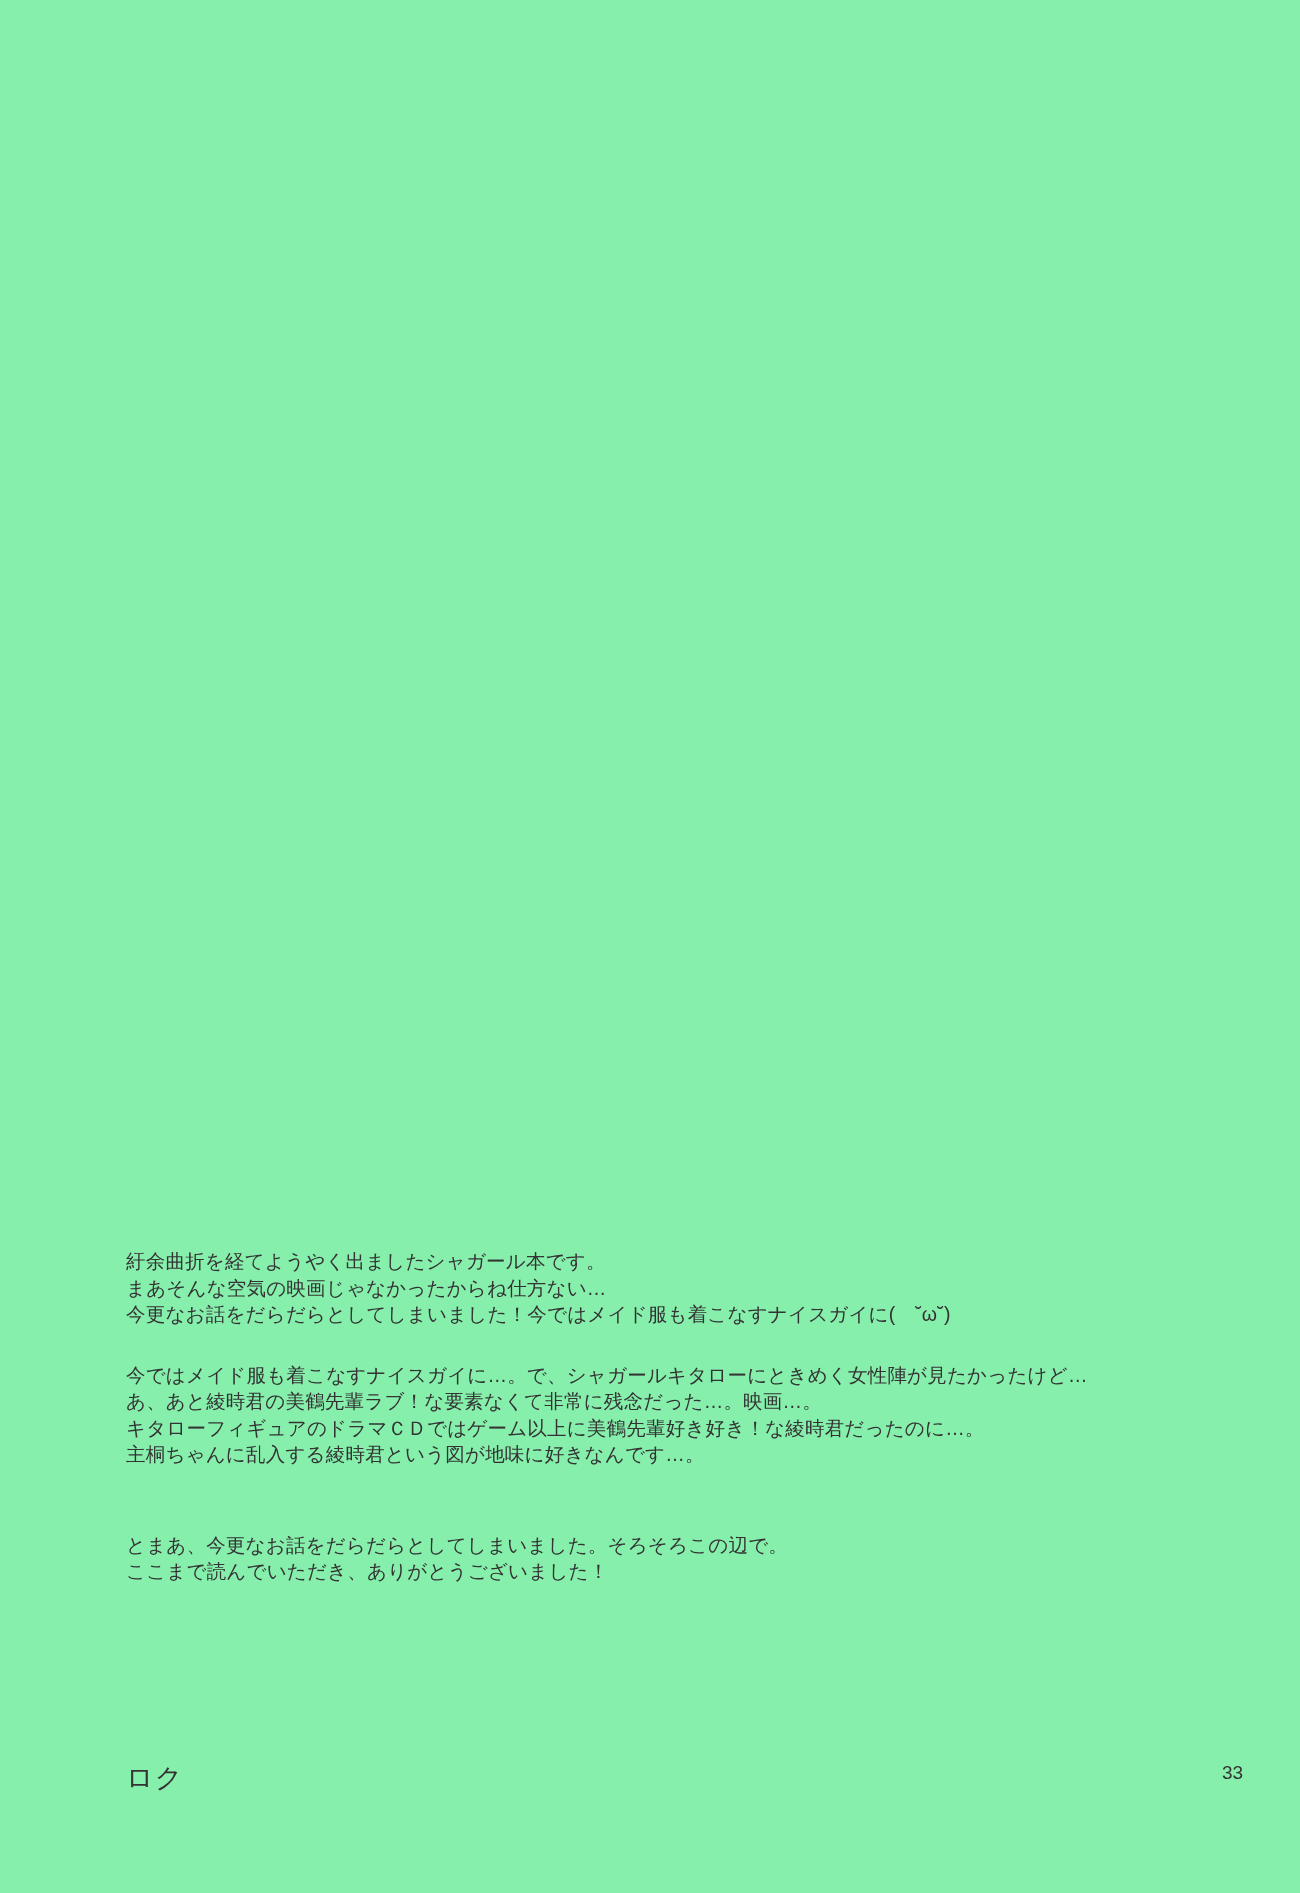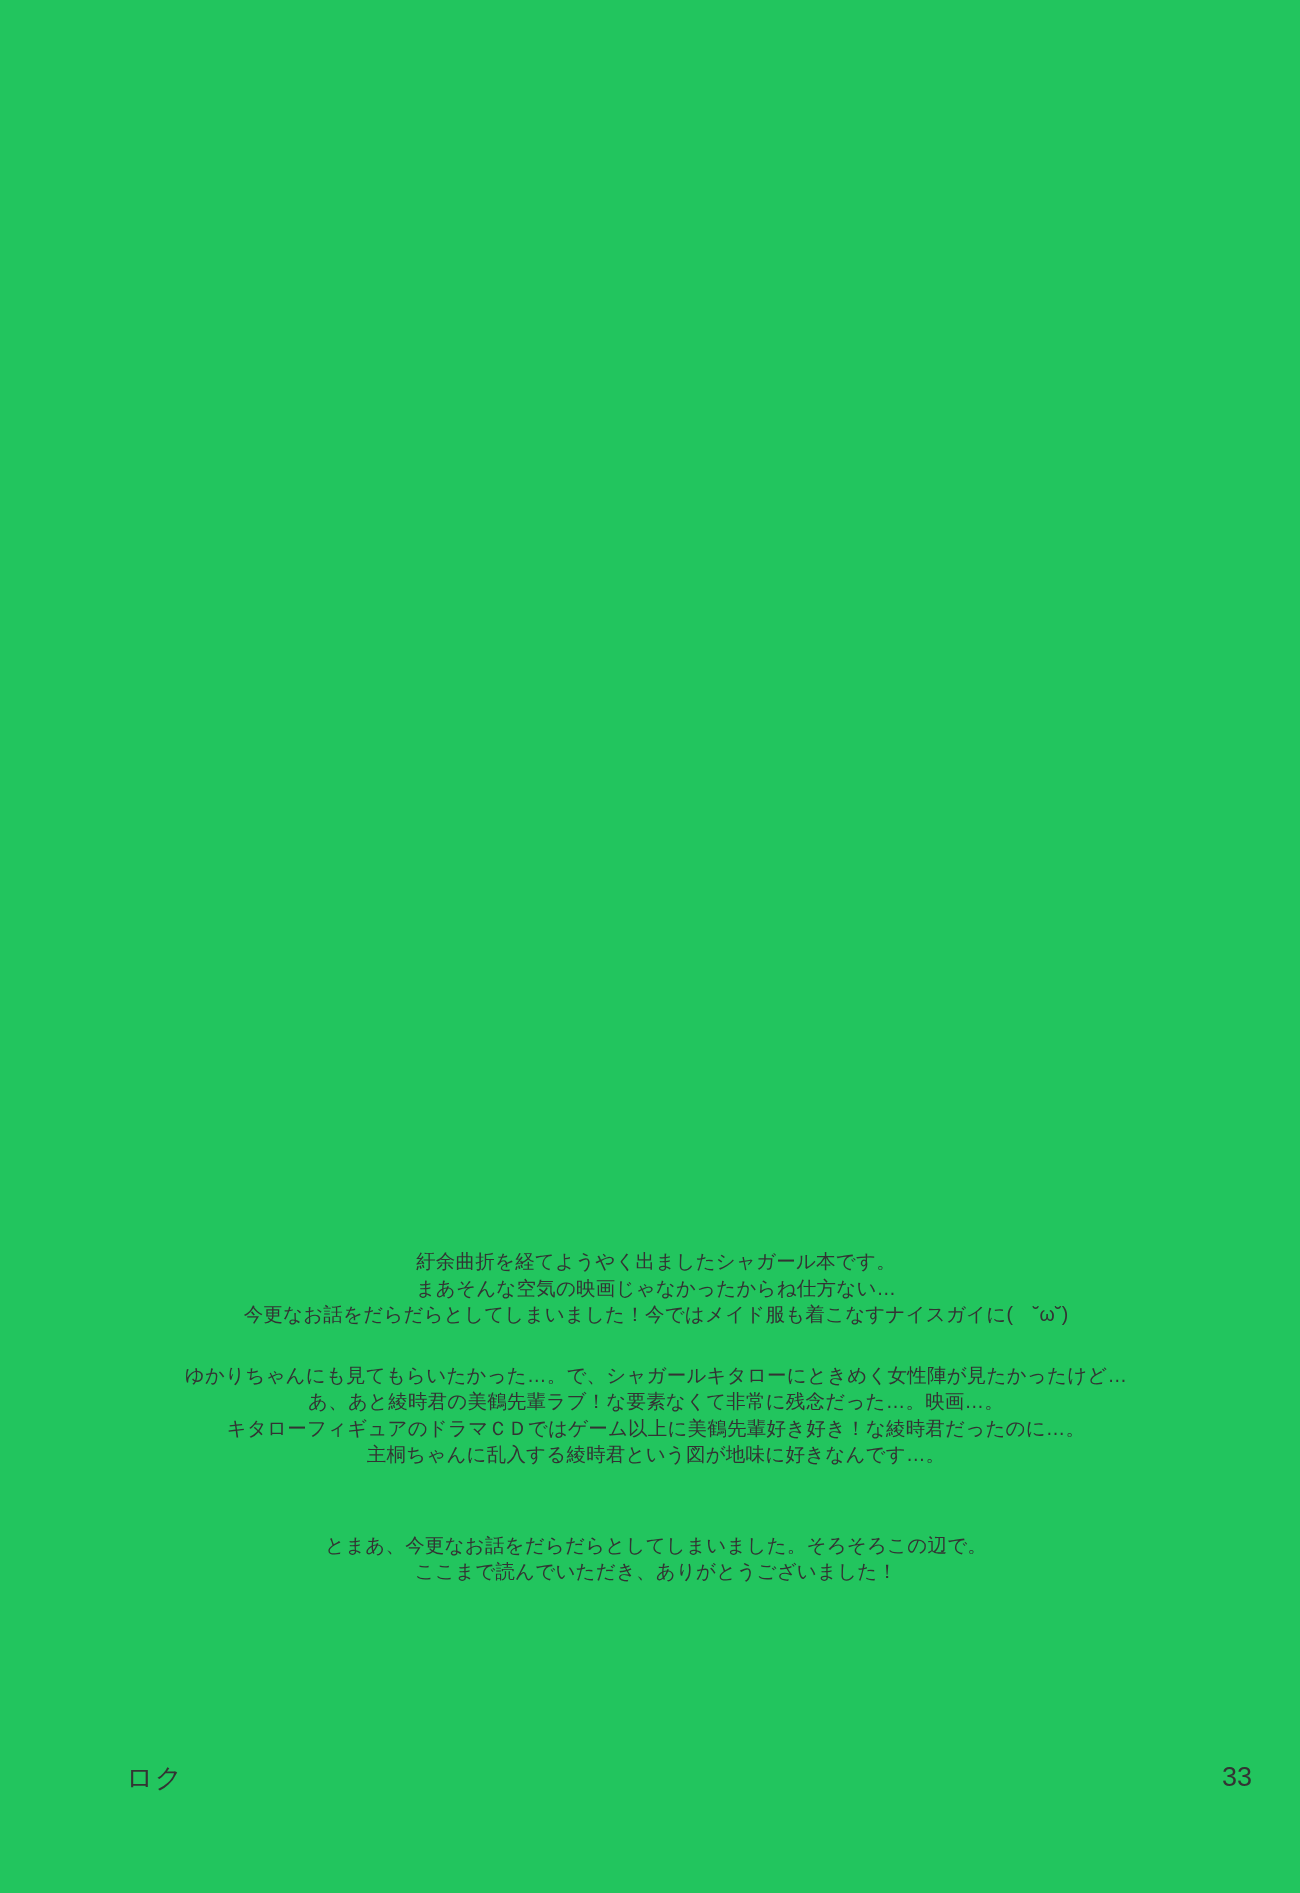--- a/index.html
+++ b/index.html
@@ -4,25 +4,24 @@
 <style>
   html, body {
     margin: 0;
     padding: 0;
     background: #ffffff;
   }
   .page {
     position: relative;
     width: 1300px;
     height: 1893px;
-    background: #22c55e;
+    background: #86efac;
     font-family: "Liberation Sans", sans-serif;
     color: #2b2b2b;
     overflow: hidden;
-    text-align: center;
   }
   .afterword {
     position: absolute;
     left: 126px;
     top: 1248px;
     width: 1060px;
   }
   .para {
     margin: 0 0 34px 0;
   }
@@ -44,39 +43,39 @@
     left: 126px;
     top: 1760px;
     font-size: 27px;
     letter-spacing: 1px;
     color: #333333;
   }
   .footer-right {
     position: absolute;
     left: 1222px;
     top: 1762px;
-    font-size: 27px;
+    font-size: 19px;
     color: #333333;
   }
 </style>
 </head>
 <body>
 
 <div class="page">
 
   <div class="afterword">
 
     <div class="para">
       <div class="line">紆余曲折を経てようやく出ましたシャガール本です。</div>
       <div class="line">まあそんな空気の映画じゃなかったからね仕方ない…</div>
       <div class="line">今更なお話をだらだらとしてしまいました！今ではメイド服も着こなすナイスガイに(　˘ω˘)</div>
     </div>
 
     <div class="para">
-      <div class="line">ゆかりちゃんにも見てもらいたかった…。で、シャガールキタローにときめく女性陣が見たかったけど…</div>
+      <div class="line">今ではメイド服も着こなすナイスガイに…。で、シャガールキタローにときめく女性陣が見たかったけど…</div>
       <div class="line">あ、あと綾時君の美鶴先輩ラブ！な要素なくて非常に残念だった…。映画…。</div>
       <div class="line">キタローフィギュアのドラマＣＤではゲーム以上に美鶴先輩好き好き！な綾時君だったのに…。</div>
       <div class="line">主桐ちゃんに乱入する綾時君という図が地味に好きなんです…。</div>
     </div>
 
     <div class="gap-big"></div>
 
     <div class="para">
       <div class="line">とまあ、今更なお話をだらだらとしてしまいました。そろそろこの辺で。</div>
       <div class="line">ここまで読んでいただき、ありがとうございました！</div>

